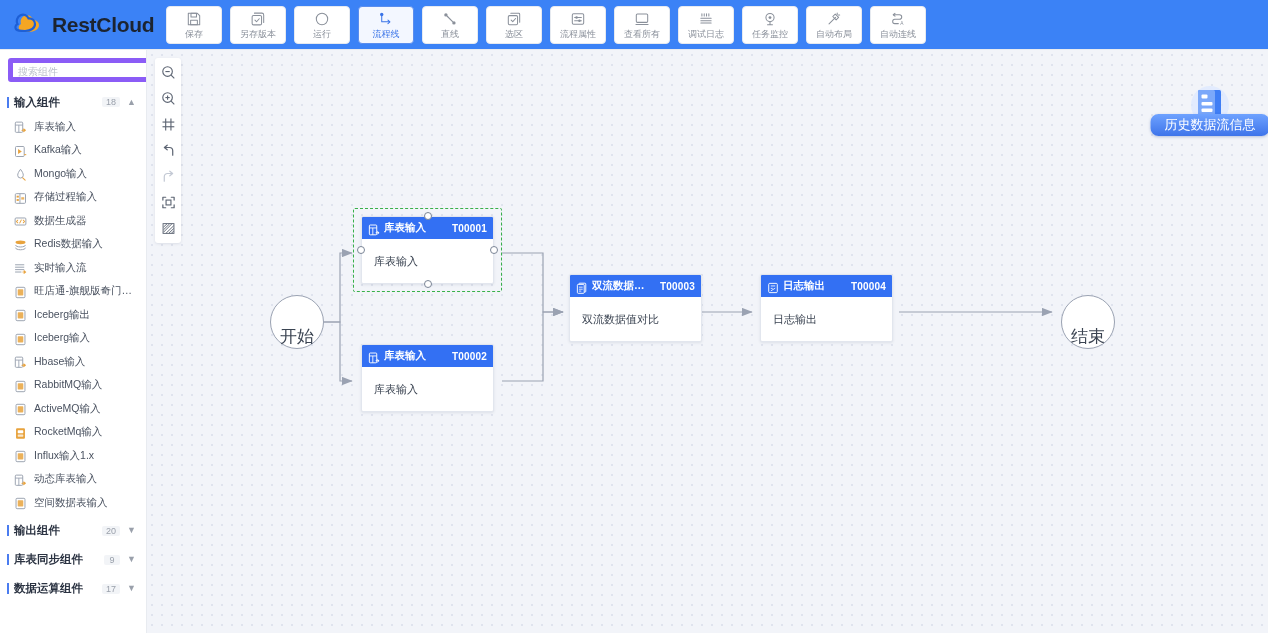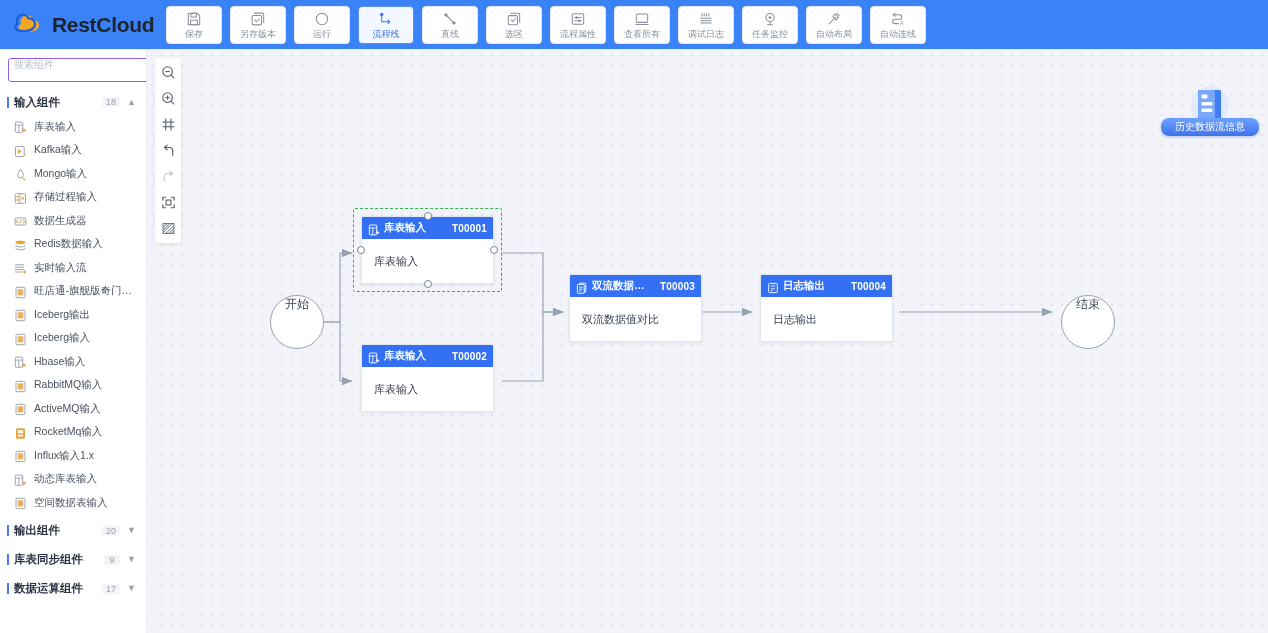--- a/index.html
+++ b/index.html
@@ -40,22 +40,22 @@
   .tool-btn.active .tl { color: #3a74e8; }
 
   
   .sidebar {
     position: absolute; left: 0; top: 50px; width: 147px; height: 583px;
     background: #fff; border-right: 1px solid #e8ebf0;
     overflow: hidden; z-index: 20;
   }
   .side-search-row { display: flex; align-items: center; padding: 8px 6px 4px 8px; gap: 5px; }
   .search-wrap {
-    flex: 1; height: 24px; border: 1px solid #8b5cf6; border-radius: 3px;
-    display: flex; align-items: flex-start; padding: 0 5px; background: #fff;
+    flex: 1; height: 24px; border: 5px solid #8b5cf6; border-radius: 3px;
+    display: flex; align-items: flex-end; padding: 0 5px; background: #fff;
   }
   .search-wrap input {
     flex: 1; border: 0; outline: 0; font-size: 10px; color: #555;
     font-family: "Liberation Sans", sans-serif; background: transparent;
   }
   .search-wrap input::placeholder { color: #bcc2cc; }
 
   .group-head {
     display: flex; align-items: center; height: 26px; padding-left: 7px; cursor: pointer;
     margin-top: 3px;
@@ -93,21 +93,21 @@
   }
   .ct-btn { width: 20px; height: 19px; display: flex; align-items: center; justify-content: center; cursor: pointer; }
 
   .hist-widget {
     position: absolute; right: 22px; top: 35px; width: 72px; height: 52px;
     display: flex; flex-direction: column; align-items: center; cursor: pointer; z-index: 9;
   }
   .hist-pill {
     position: absolute; bottom: 1px; left: 50%; transform: translateX(-50%);
     background: linear-gradient(180deg,#6ea2ff,#3e74ea);
-    color: #fff; font-size: 10px; padding: 2px 14px; border-radius: 8px;
+    color: #fff; font-size: 13px; padding: 2px 14px; border-radius: 8px;
     white-space: nowrap; box-shadow: 0 1px 3px rgba(40,70,150,.3);
   }
 
   
   .node {
     position: absolute; width: 133px; background: #fff;
     border: 1px solid #e2e6ee; border-radius: 2px;
     box-shadow: 0 1px 3px rgba(40,55,90,.10);
   }
   .node-head {
@@ -128,22 +128,22 @@
     border: 1px dashed #38b04a; border-radius: 2px; pointer-events: none;
   }
   .port {
     position: absolute; width: 8px; height: 8px; border-radius: 50%;
     background: #fff; border: 1.3px solid #7a8596; z-index: 5;
   }
 
   .term-node {
     position: absolute; width: 54px; height: 54px; border-radius: 50%;
     background: #fff; border: 1px solid #9aa2b2;
-    display: flex; align-items: flex-start; justify-content: center;
-    font-size: 12px; color: #3b4452;
+    display: flex; align-items: flex-end; justify-content: center;
+    font-size: 17px; color: #3b4452;
   }
   svg.edges { position: absolute; left: 0; top: 0; width: 1121px; height: 583px; pointer-events: none; }
 </style>
 </head>
 <body>
 
 <div id="app">
 
   <div class="topbar">
     <div class="brand">

